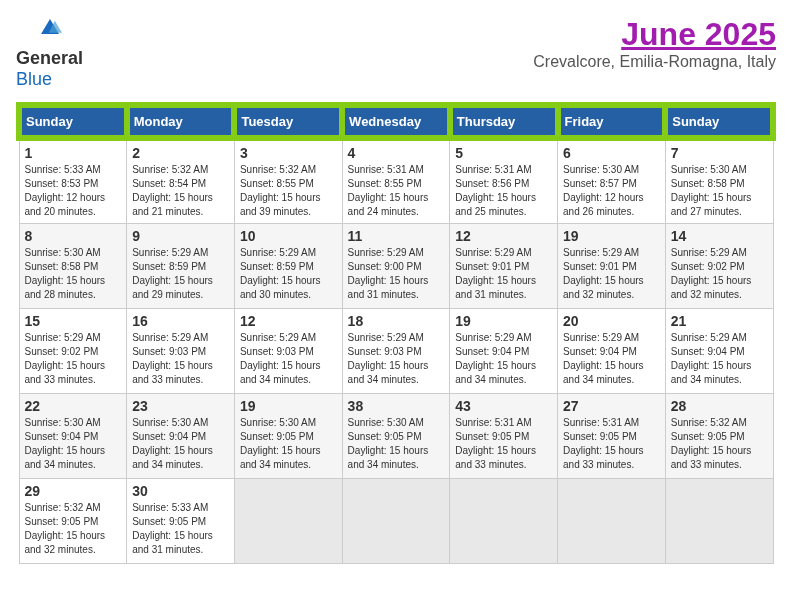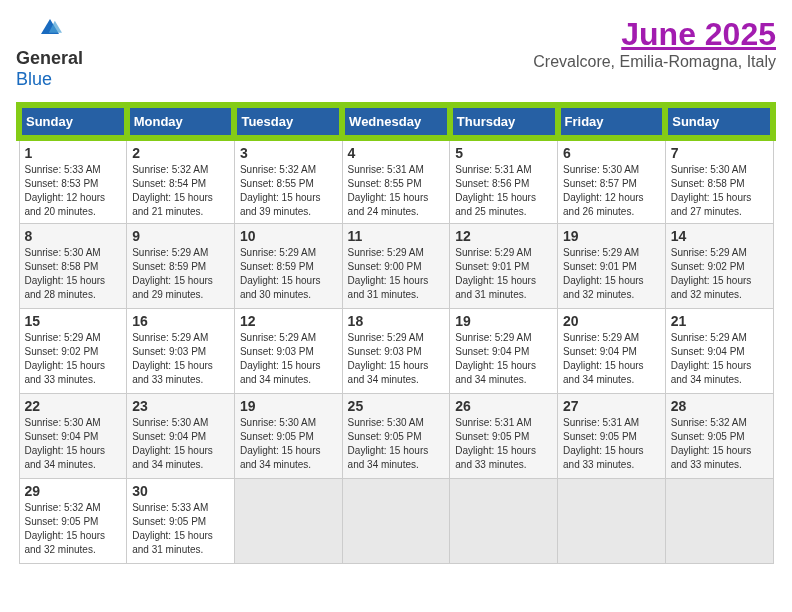--- a/index.html
+++ b/index.html
@@ -311,29 +311,29 @@
         </td>
           <td>
           <span class="day-number">19</span>
           <div class="day-info">
             <span>Sunrise: 5:30 AM</span><br>
             <span>Sunset: 9:05 PM</span><br>
             <span>Daylight: 15 hours and 34 minutes.</span>
           </div>
         </td>
           <td>
-          <span class="day-number">25</span>
-          <div class="day-info">
-            <span>Sunrise: 5:30 AM</span><br>
-            <span>Sunset: 9:05 PM</span><br>
-            <span>Daylight: 15 hours and 34 minutes.</span>
-          </div>
-        </td>
-          <td>
-          <span class="day-number">26</span>
+          <span class="day-number">38</span>
+          <div class="day-info">
+            <span>Sunrise: 5:30 AM</span><br>
+            <span>Sunset: 9:05 PM</span><br>
+            <span>Daylight: 15 hours and 34 minutes.</span>
+          </div>
+        </td>
+          <td>
+          <span class="day-number">43</span>
           <div class="day-info">
             <span>Sunrise: 5:31 AM</span><br>
             <span>Sunset: 9:05 PM</span><br>
             <span>Daylight: 15 hours and 33 minutes.</span>
           </div>
         </td>
           <td>
           <span class="day-number">27</span>
           <div class="day-info">
             <span>Sunrise: 5:31 AM</span><br>

